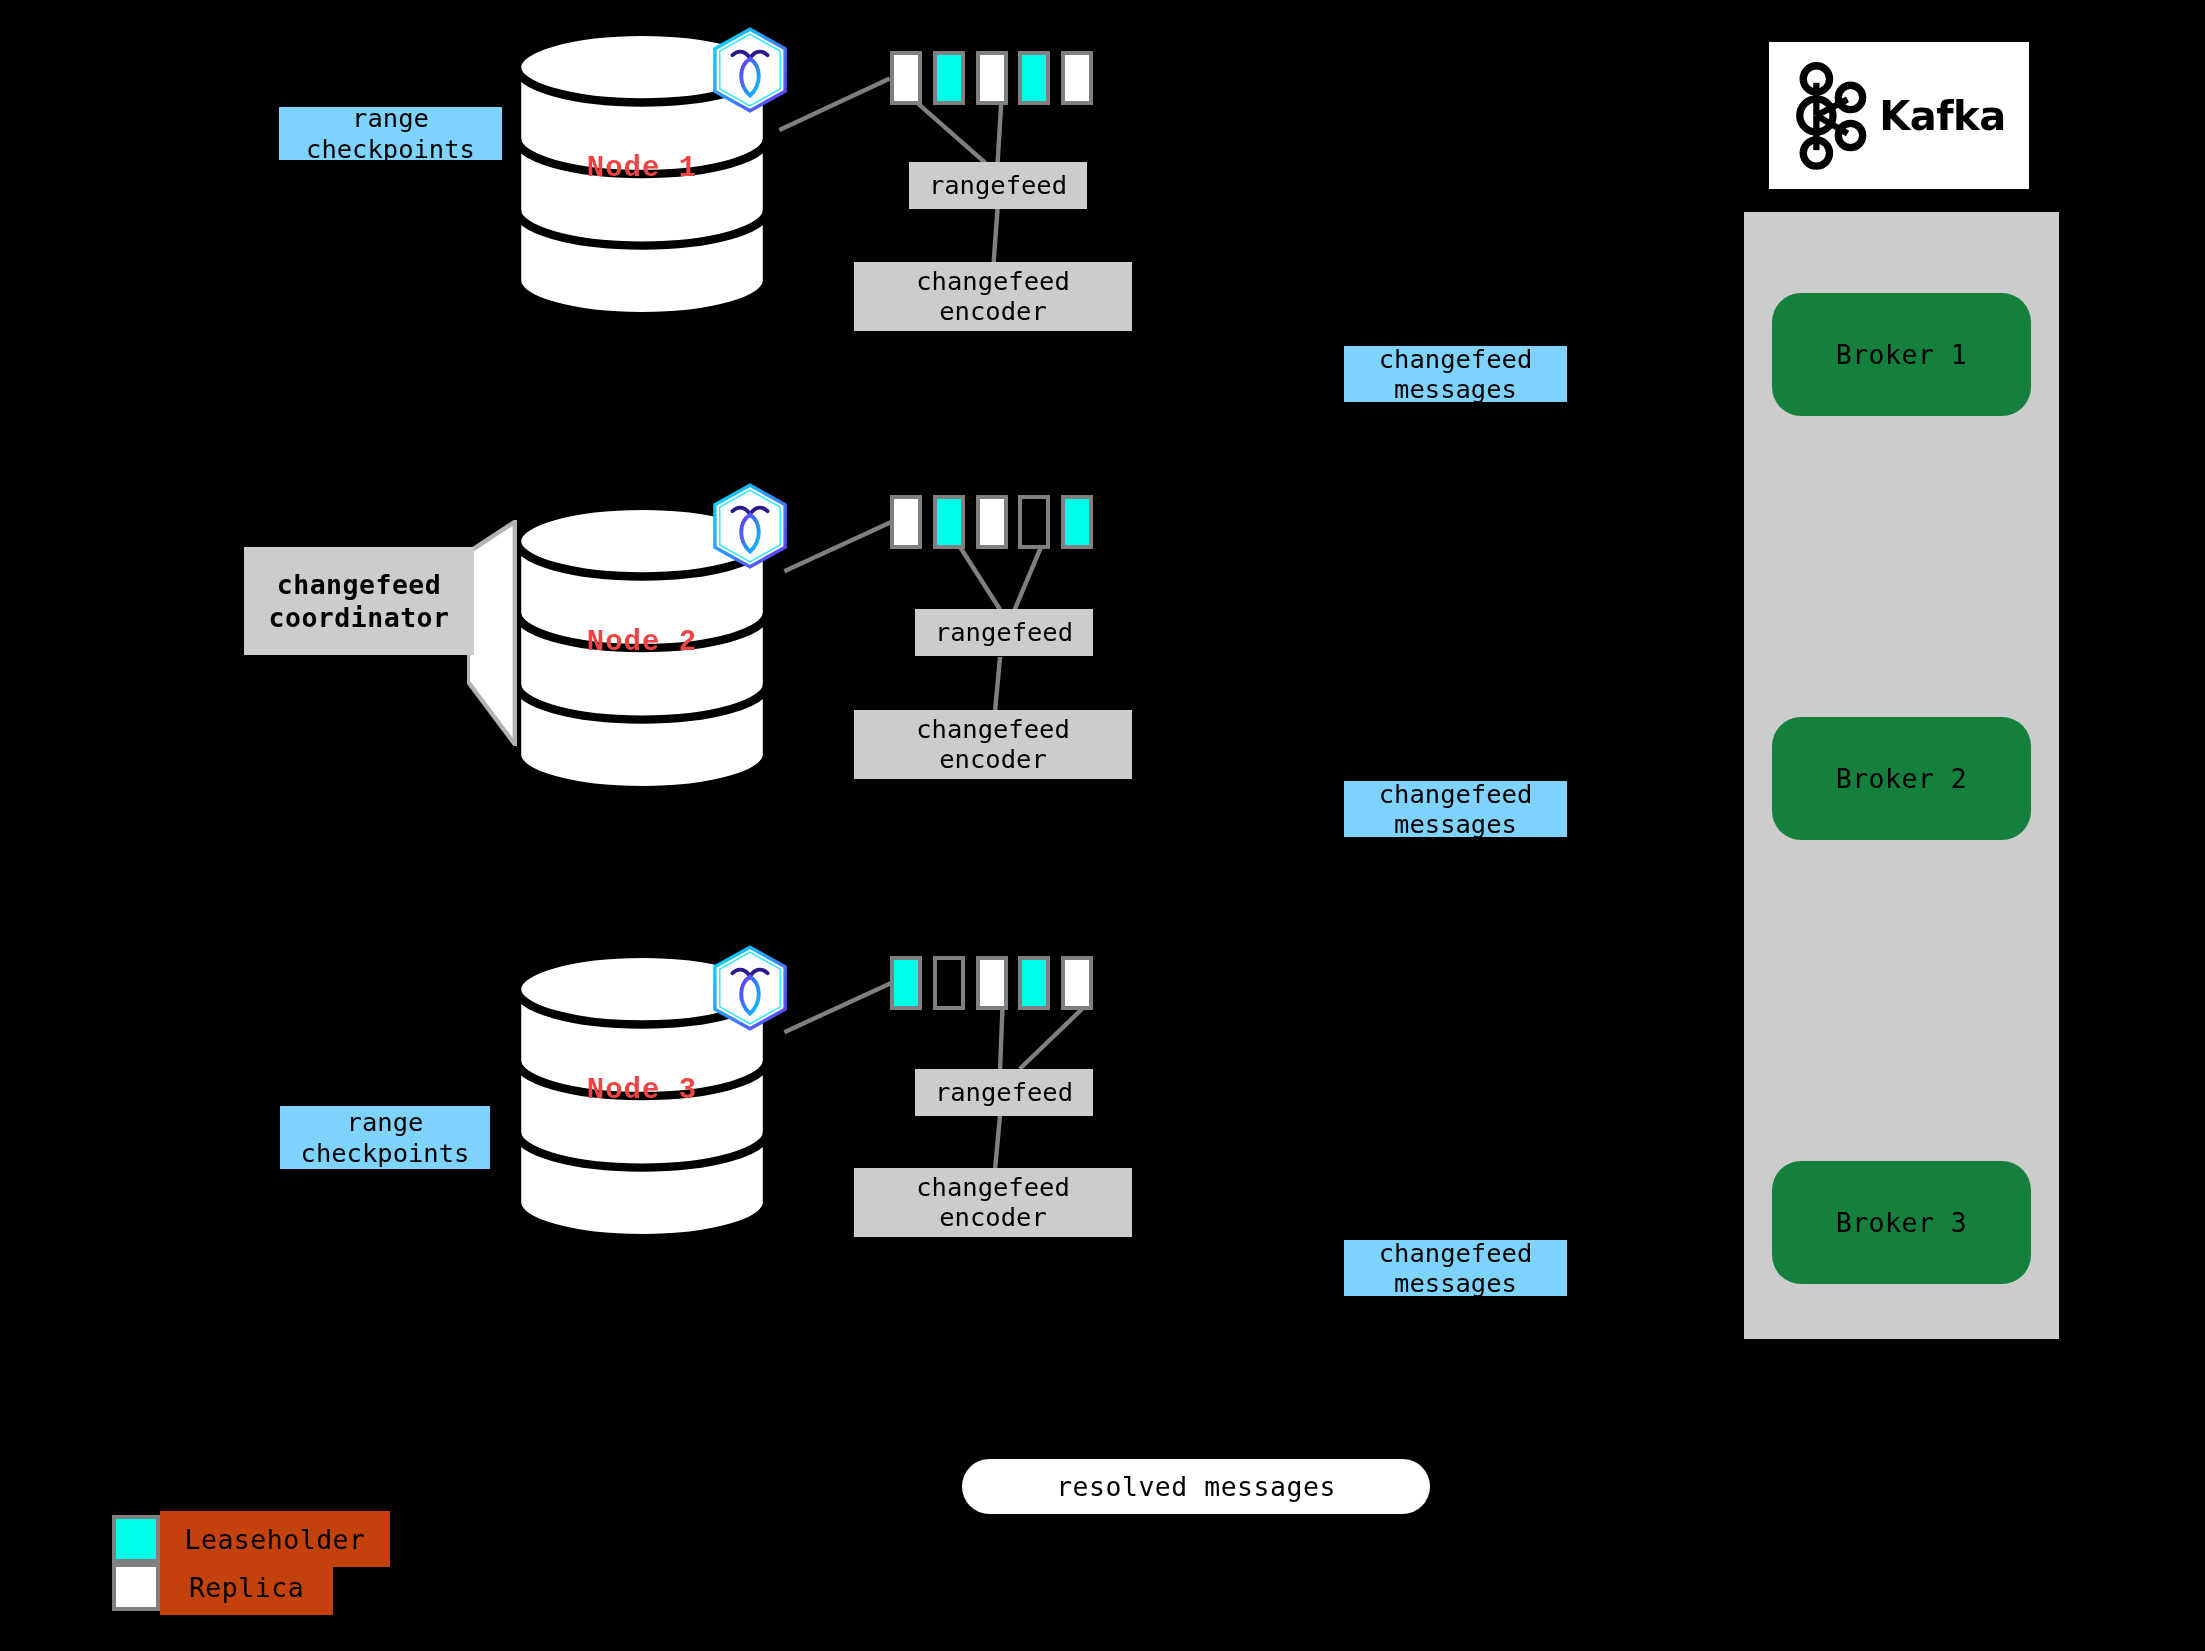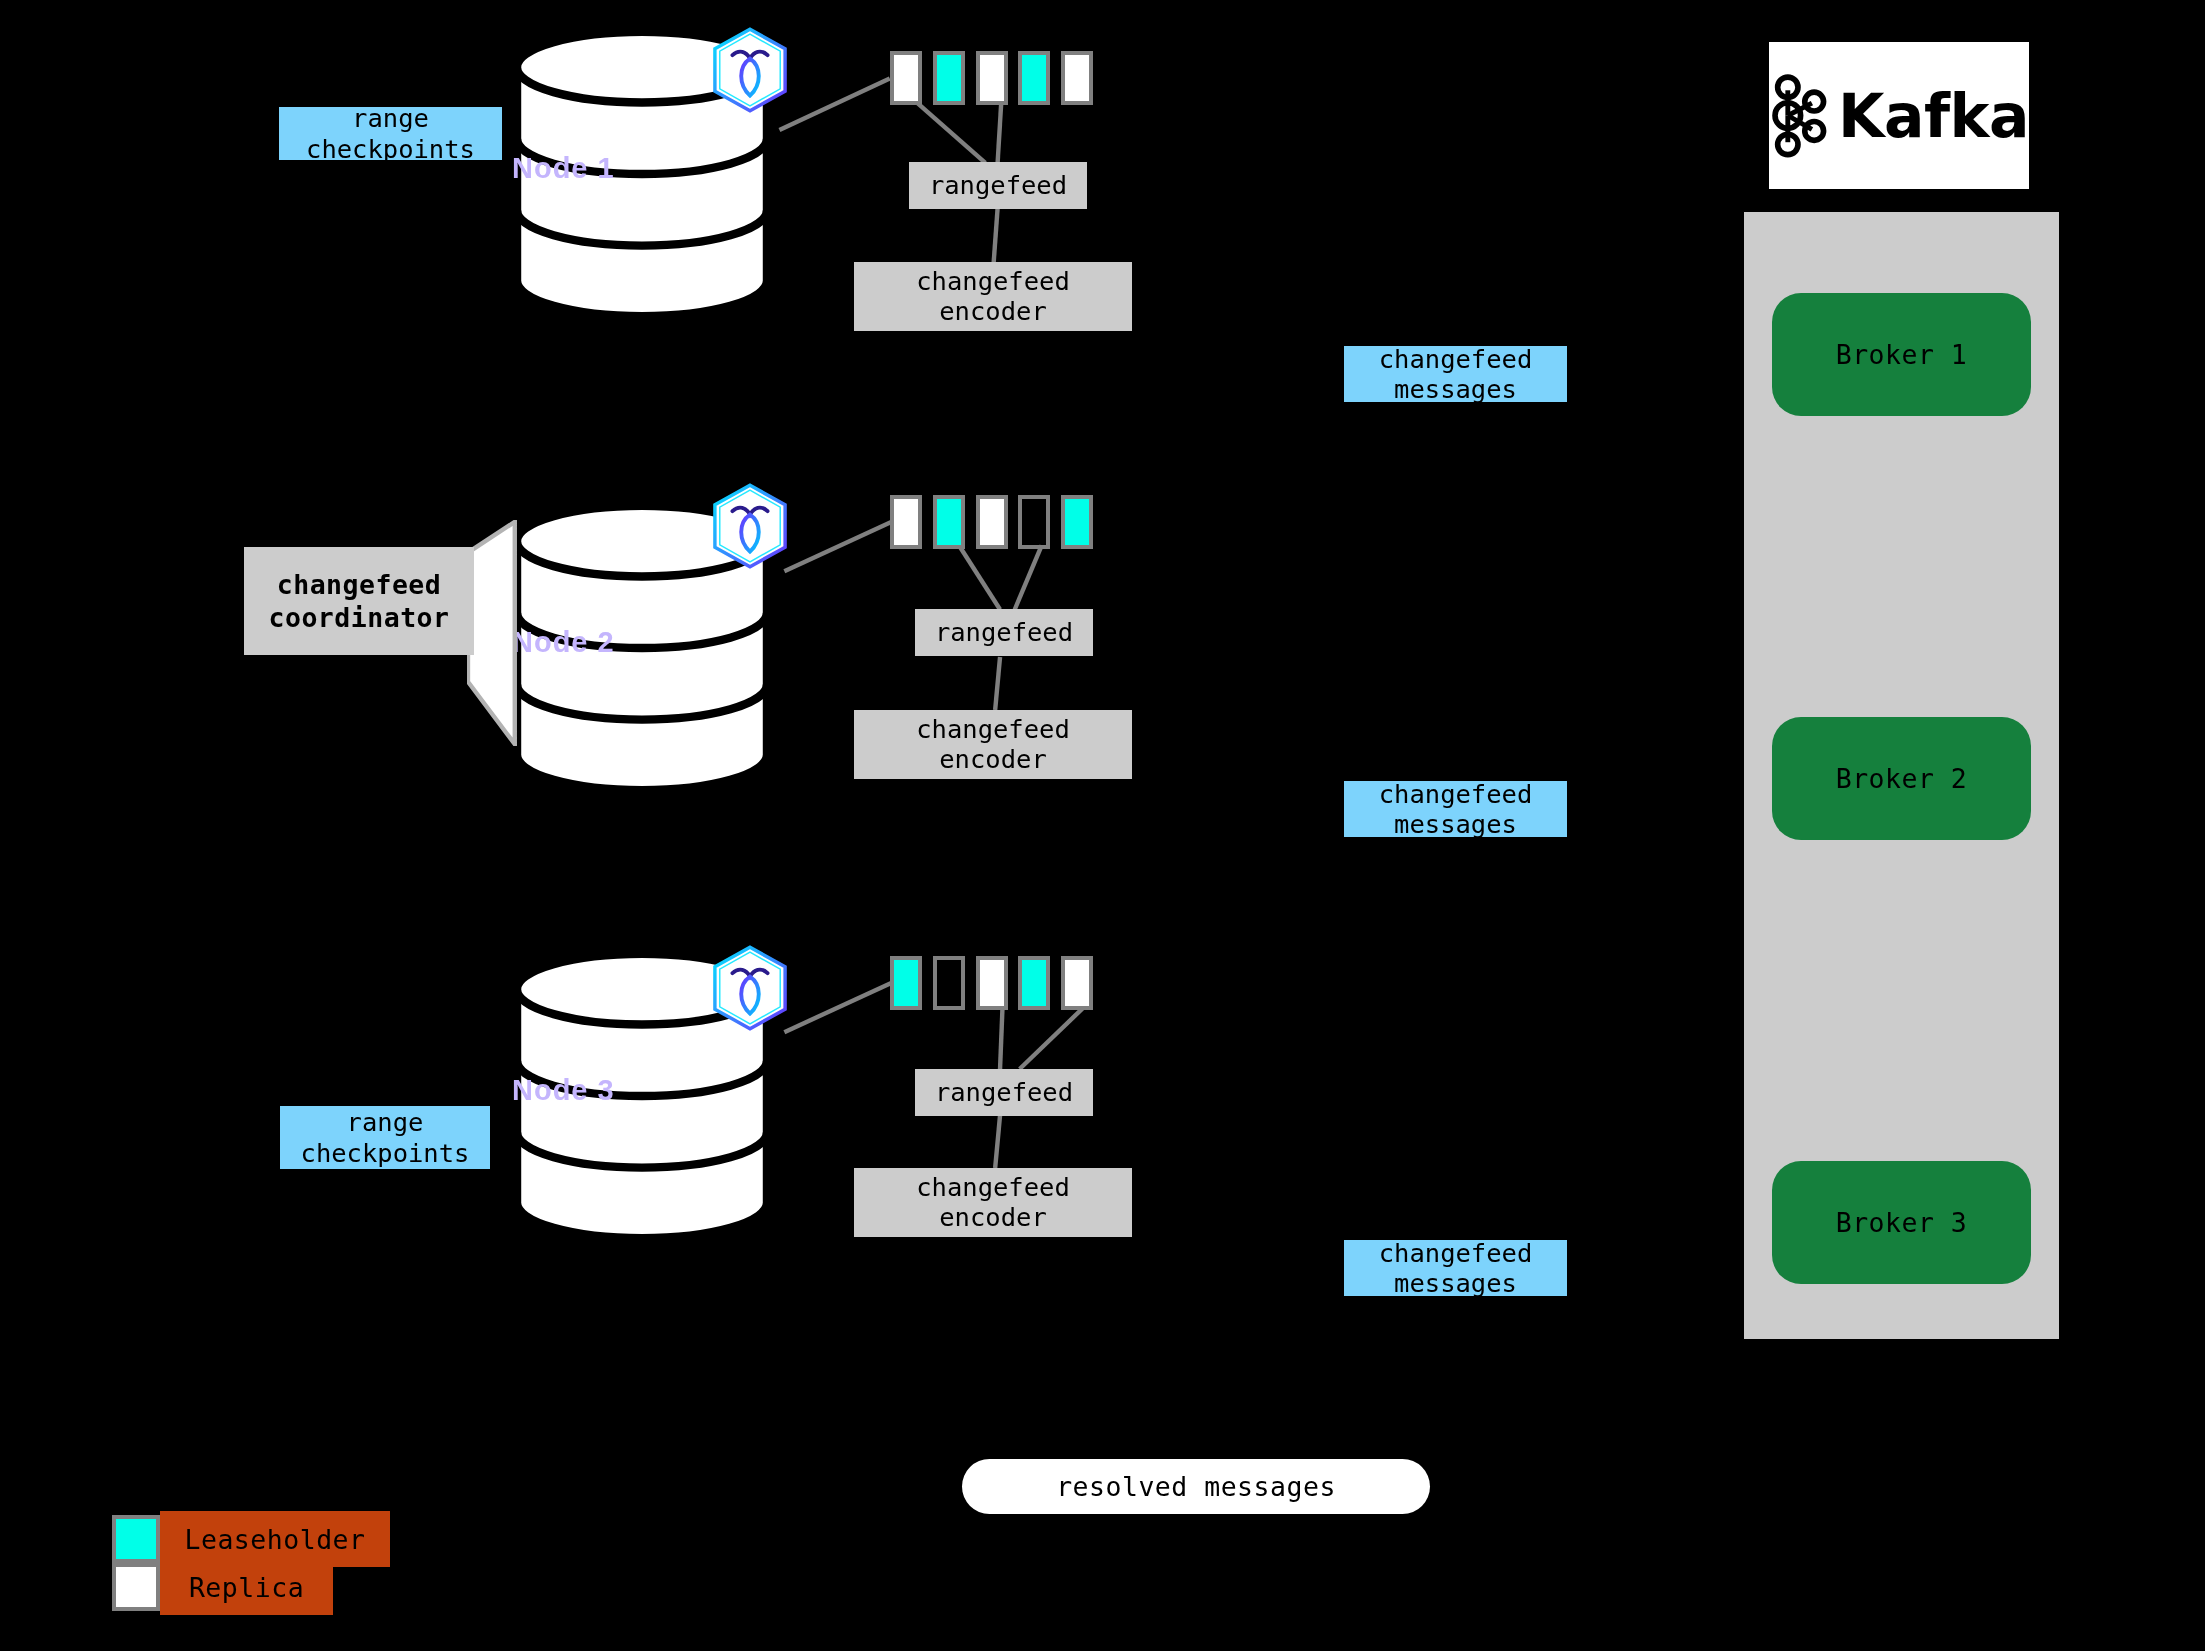--- a/index.html
+++ b/index.html
@@ -33,25 +33,26 @@
   
   .cyl {
     position: absolute;
     width: 260px;
     height: 294px;
   }
   .cyl svg { display: block; width: 100%; height: 100%; overflow: visible; }
   .node-label {
     position: absolute;
     width: 100%;
-    color: #c4b5fd;
+    text-align: center;
+    color: #ef4444;
     font-weight: bold;
     font-size: 29px;
     letter-spacing: 1px;
-    font-family: Liberation Sans, sans-serif;
+    font-family: Liberation Mono, monospace;
   }
 
   
   .crdb-badge {
     position: absolute;
     width: 78px;
     height: 86px;
   }
   .crdb-badge svg { display:block; width:100%; height:100%; }
 
@@ -122,21 +123,21 @@
     position: absolute;
     background: #ffffff;
     display: flex;
     align-items: center;
     justify-content: center;
     gap: 8.8px;
   }
   .kafka-word {
     font-family: "DejaVu Sans", "Liberation Sans", sans-serif;
     font-weight: bold;
-    font-size: 60px;
+    font-size: 40px;
     color: #000000;
     letter-spacing: -0.5px;
   }
   .kafka-panel {
     position: absolute;
     background: #cccccc;
   }
   .broker {
     position: absolute;
     background: #15803d;

